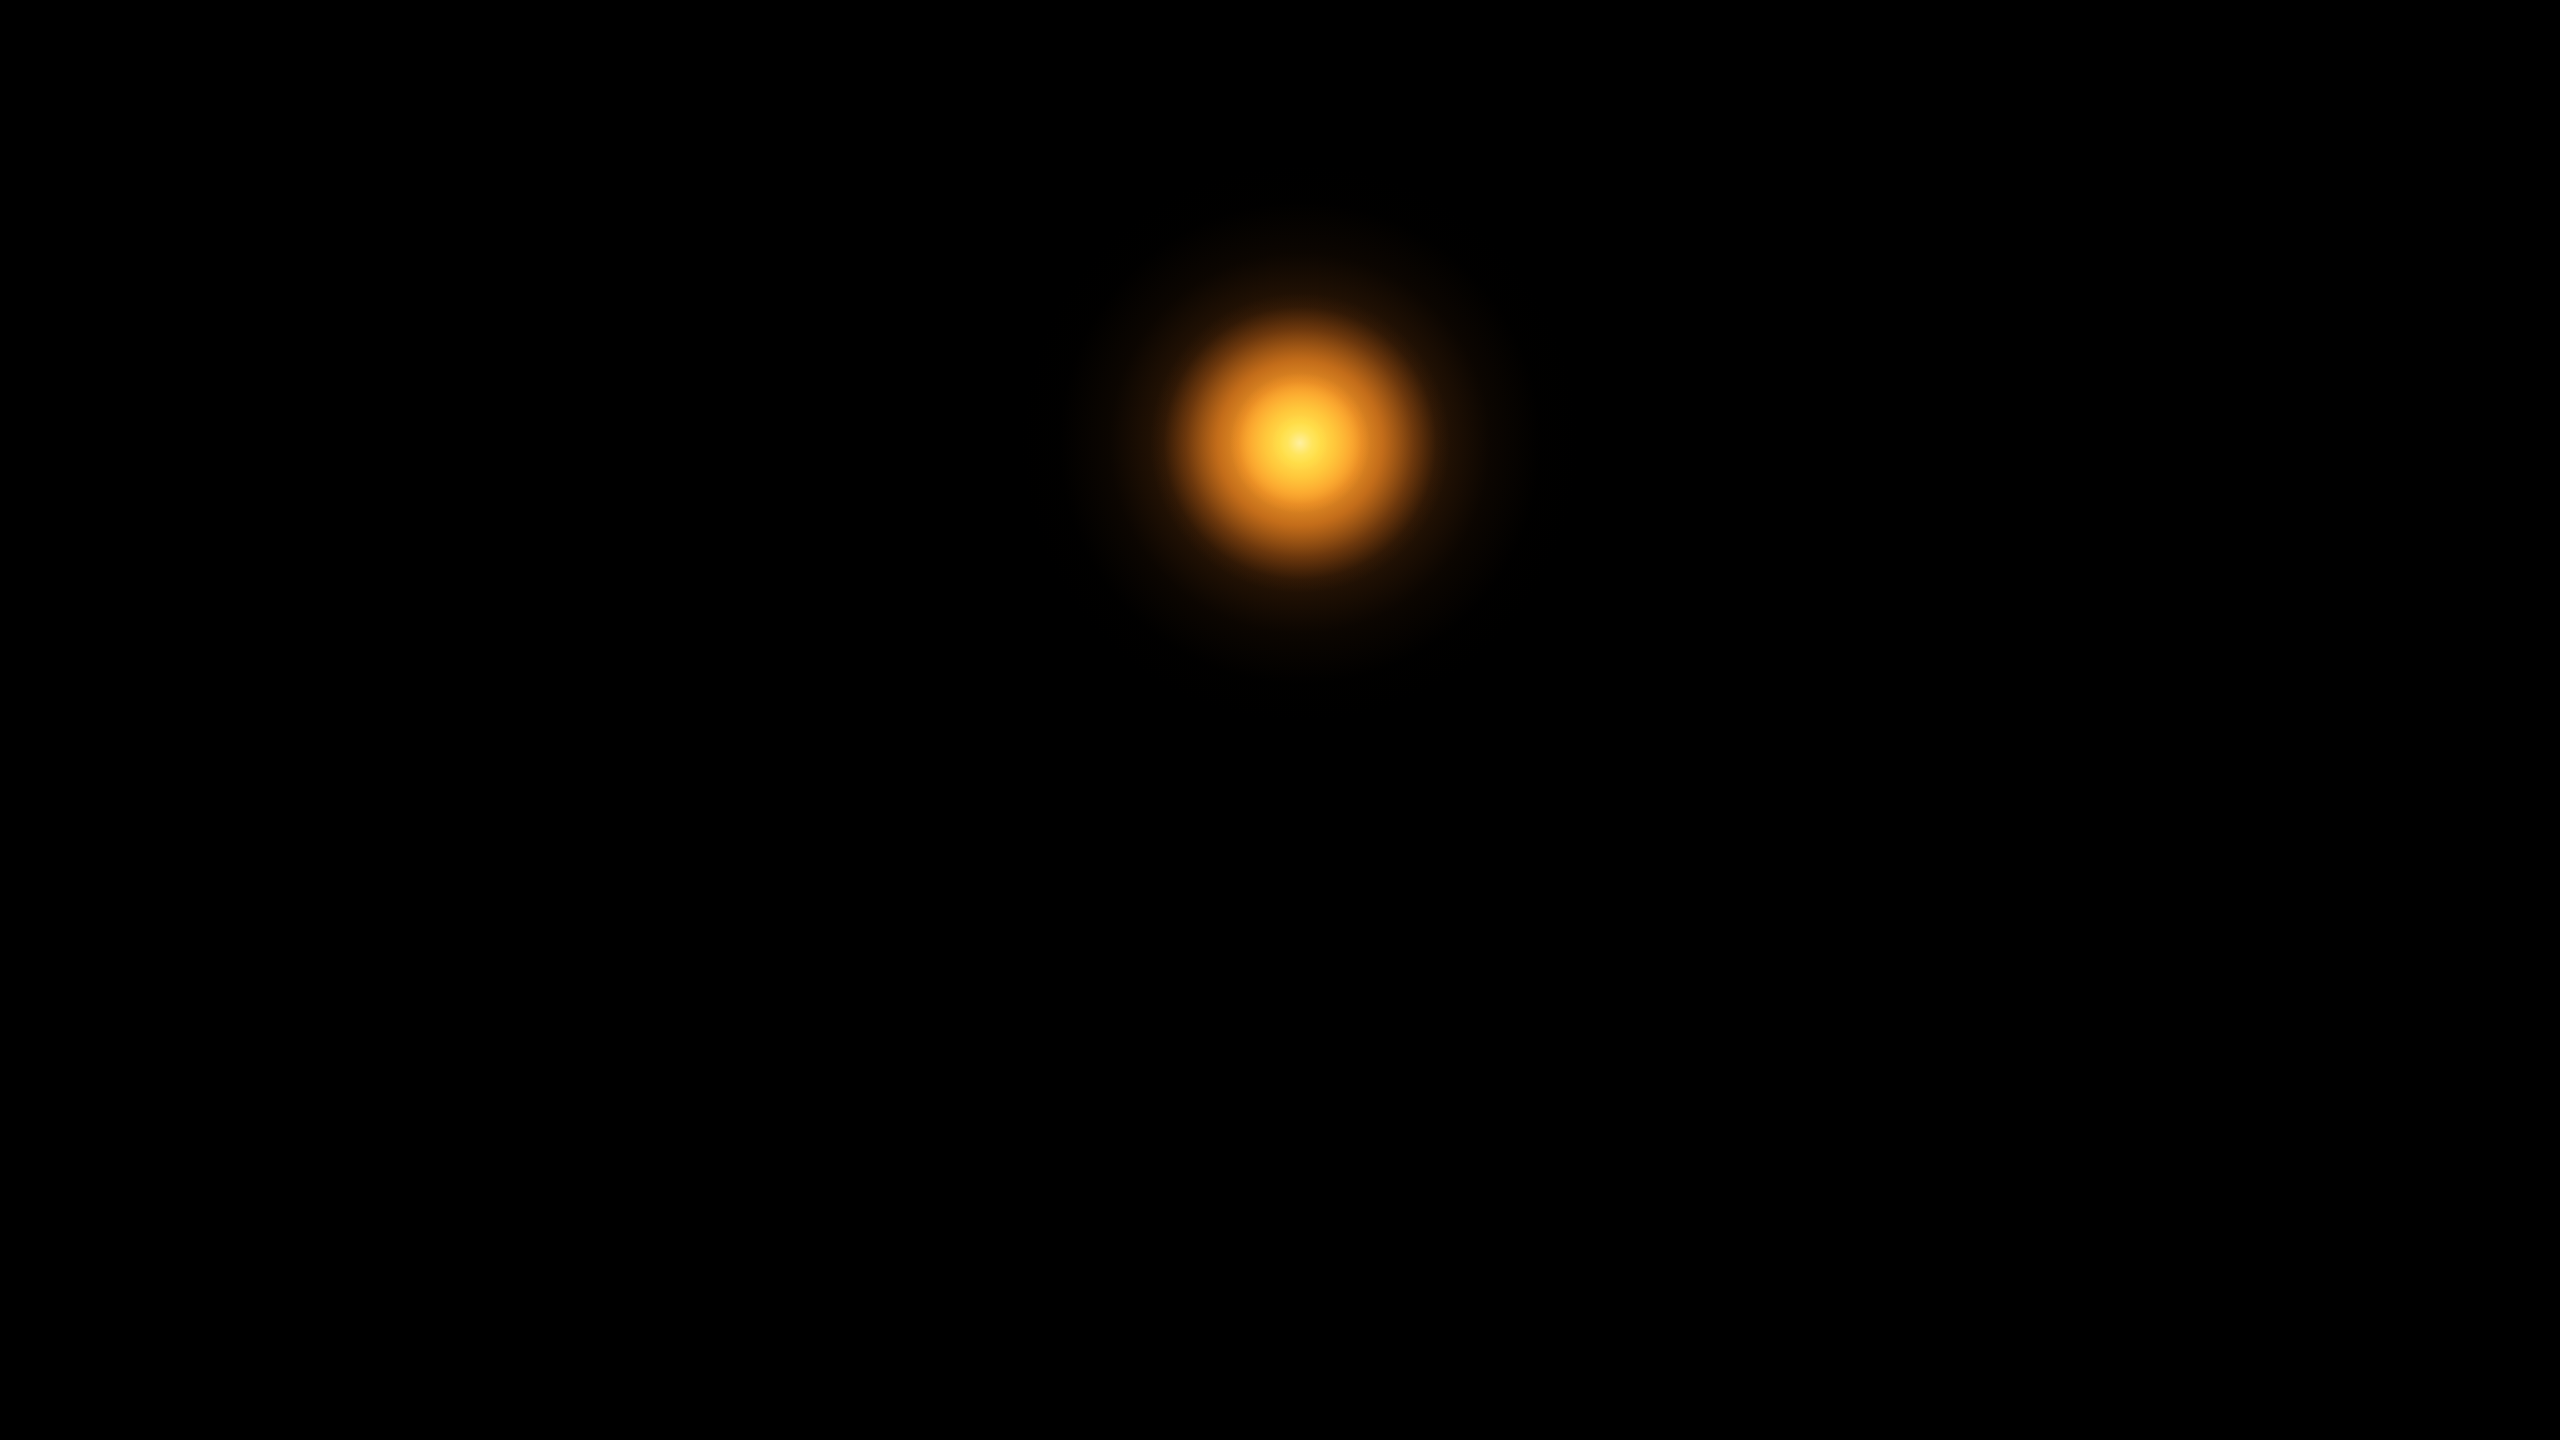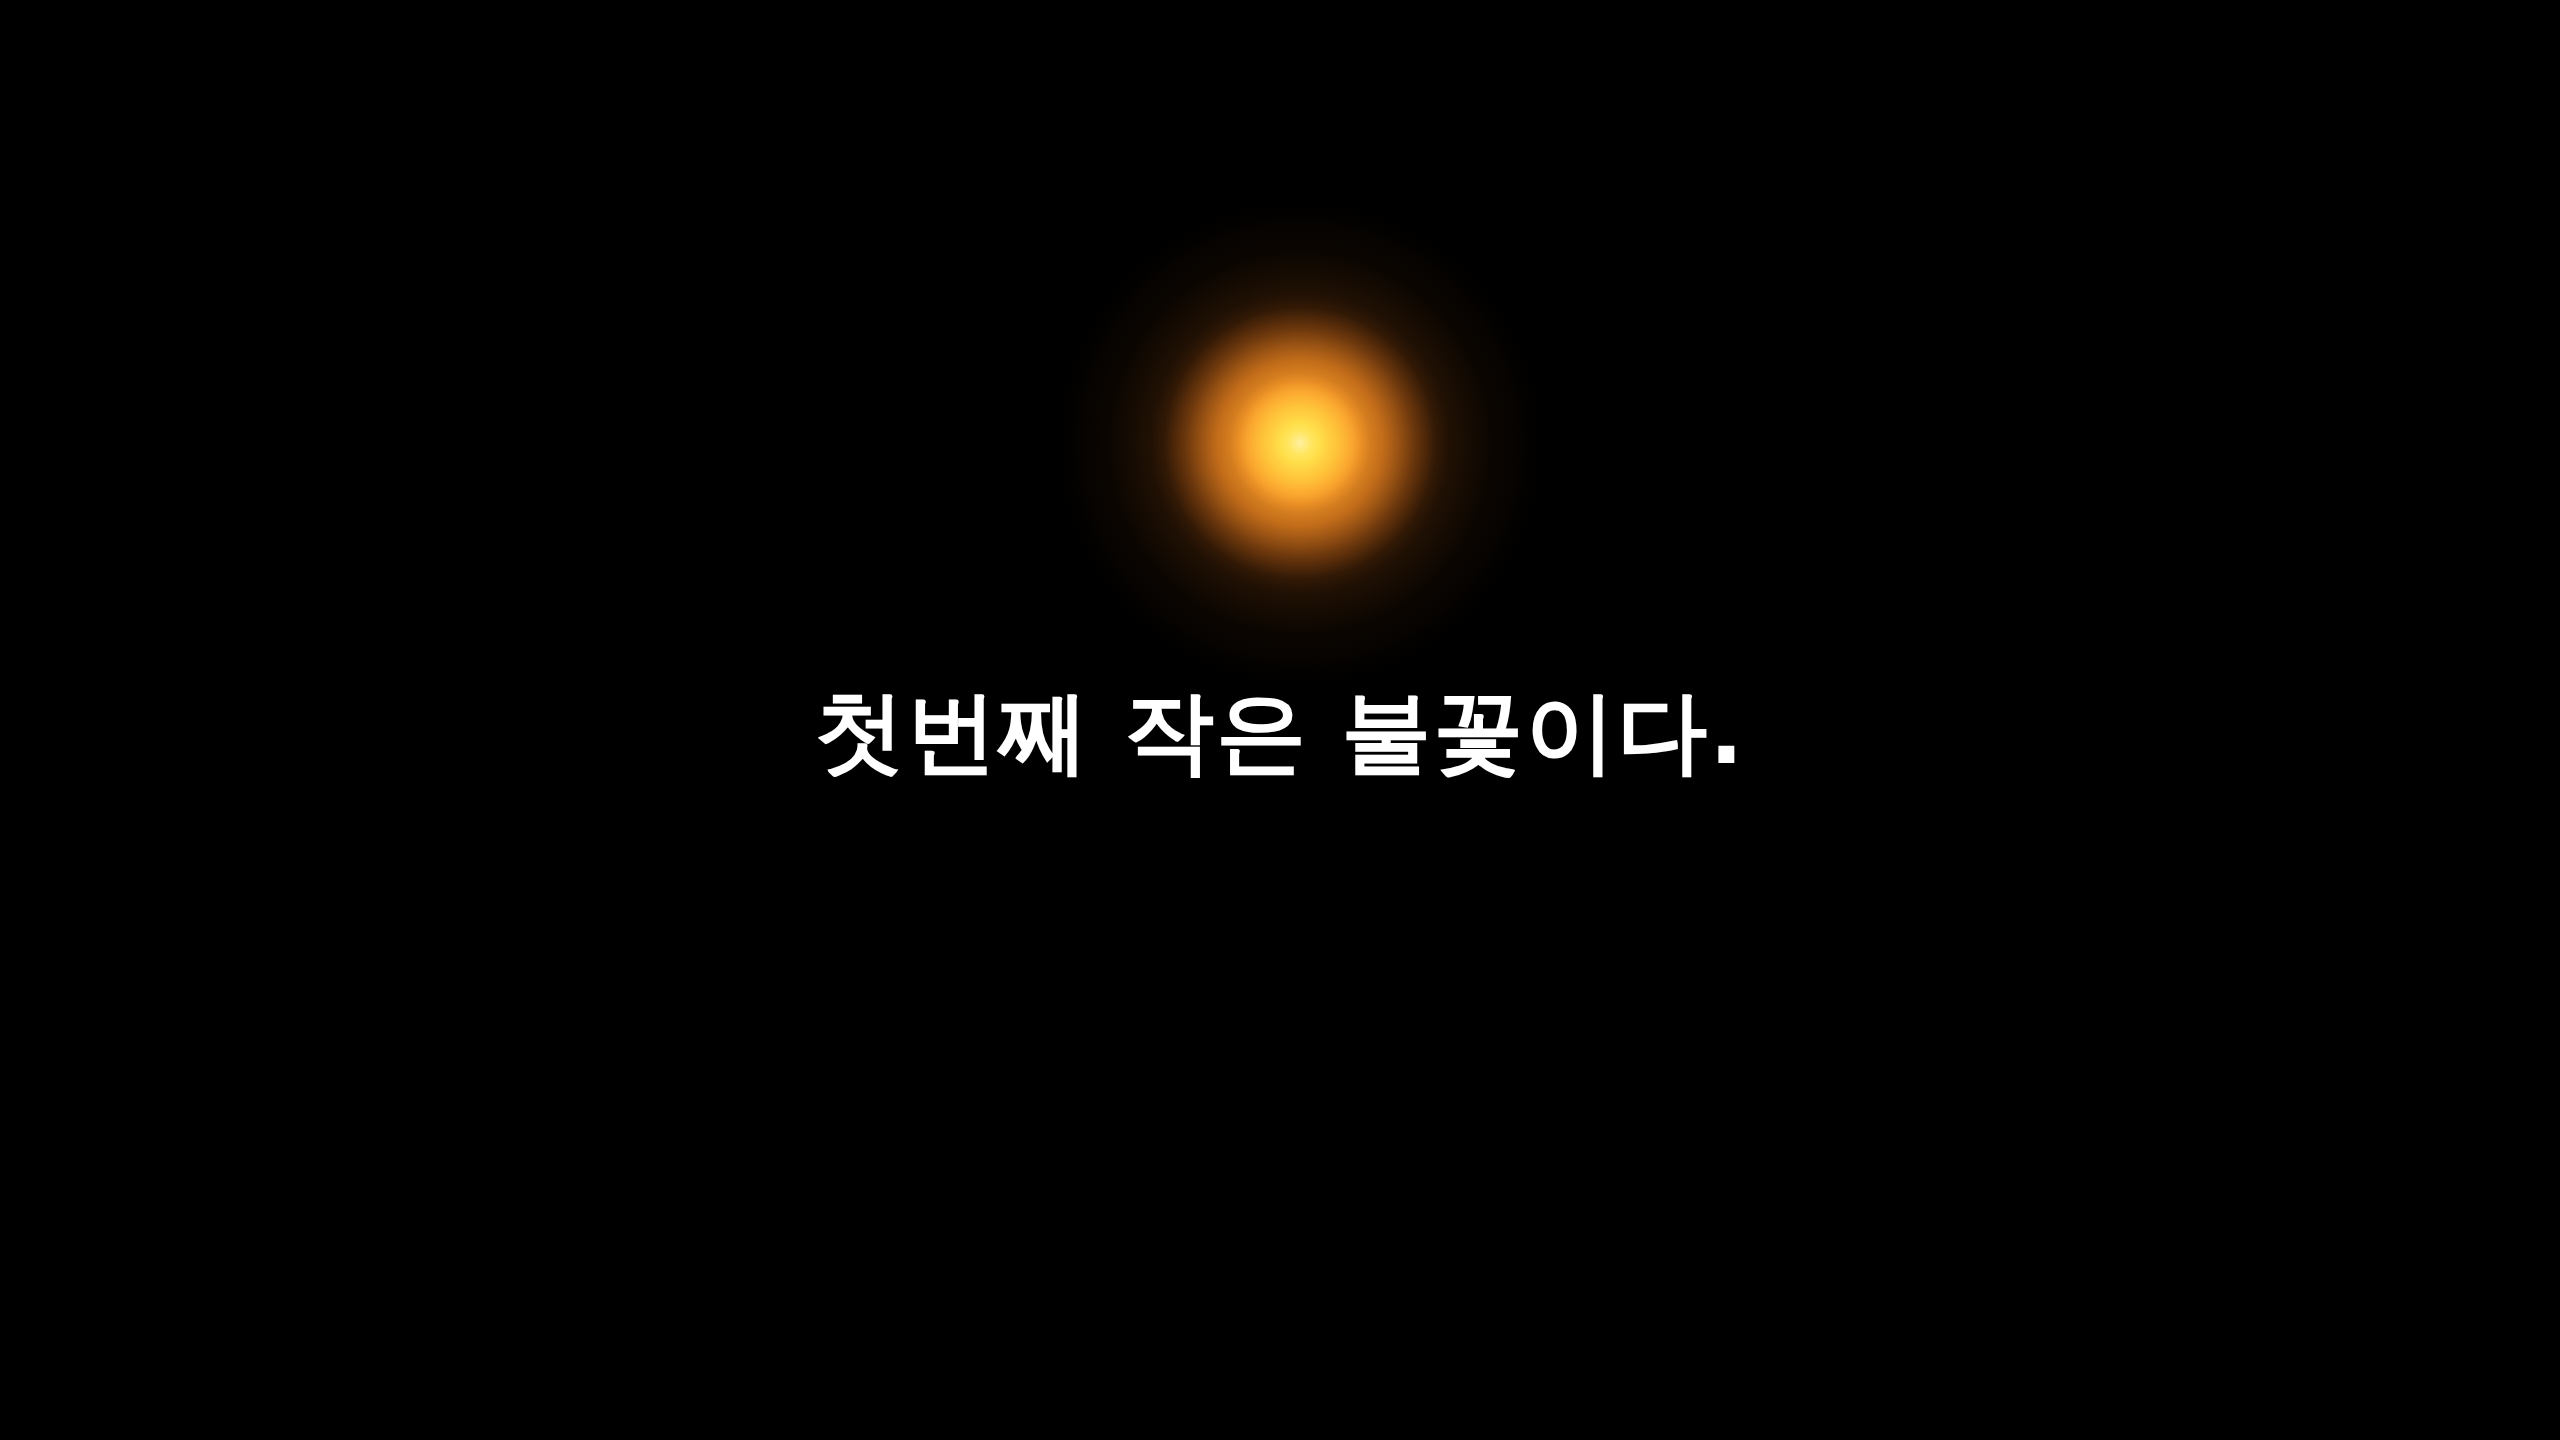--- a/index.html
+++ b/index.html
@@ -117,16 +117,15 @@
 <div id="scene">
 
   <div class="ember-wrap">
     <div class="ember-layer ember-halo"></div>
     <div class="ember-layer ember-mid"></div>
     <div class="ember-layer ember-core"></div>
     <div class="ember-layer ember-spark"></div>
   </div>
 
   <div class="quote-block">
-    <span class="quote-line">첫번째 작은 불꽃이다.</span>
   </div>
 
 </div>
 
 </body></html>

